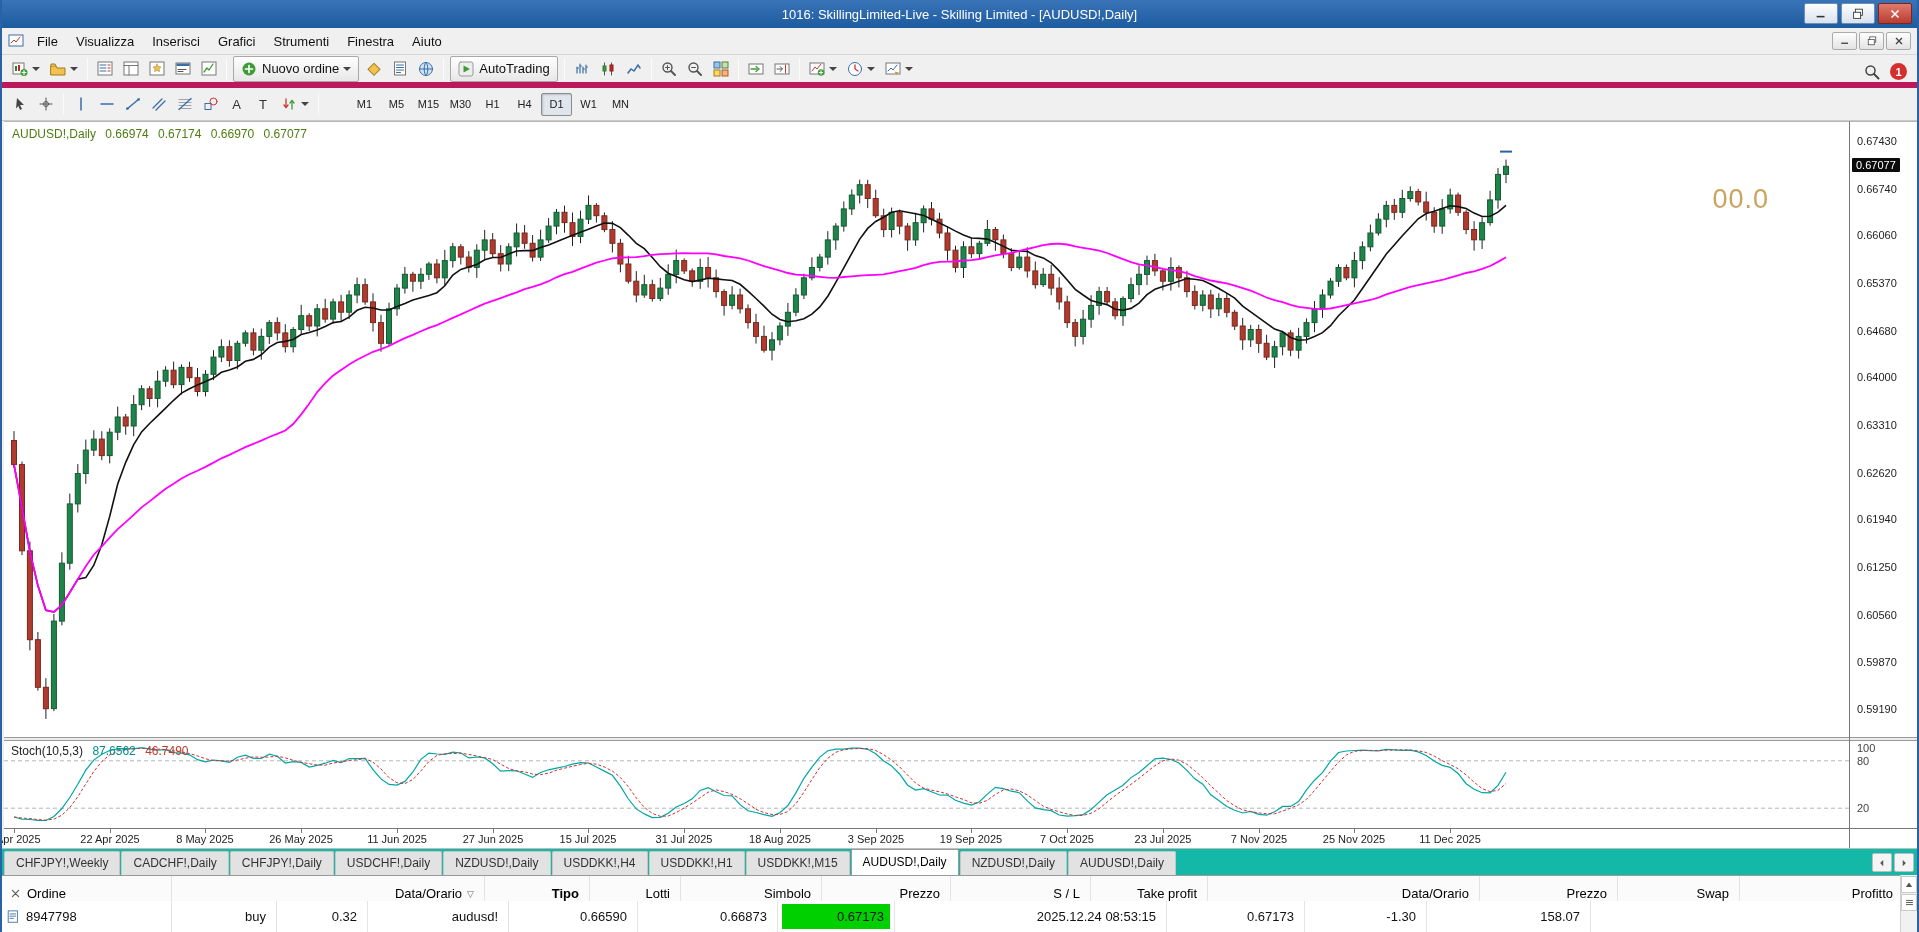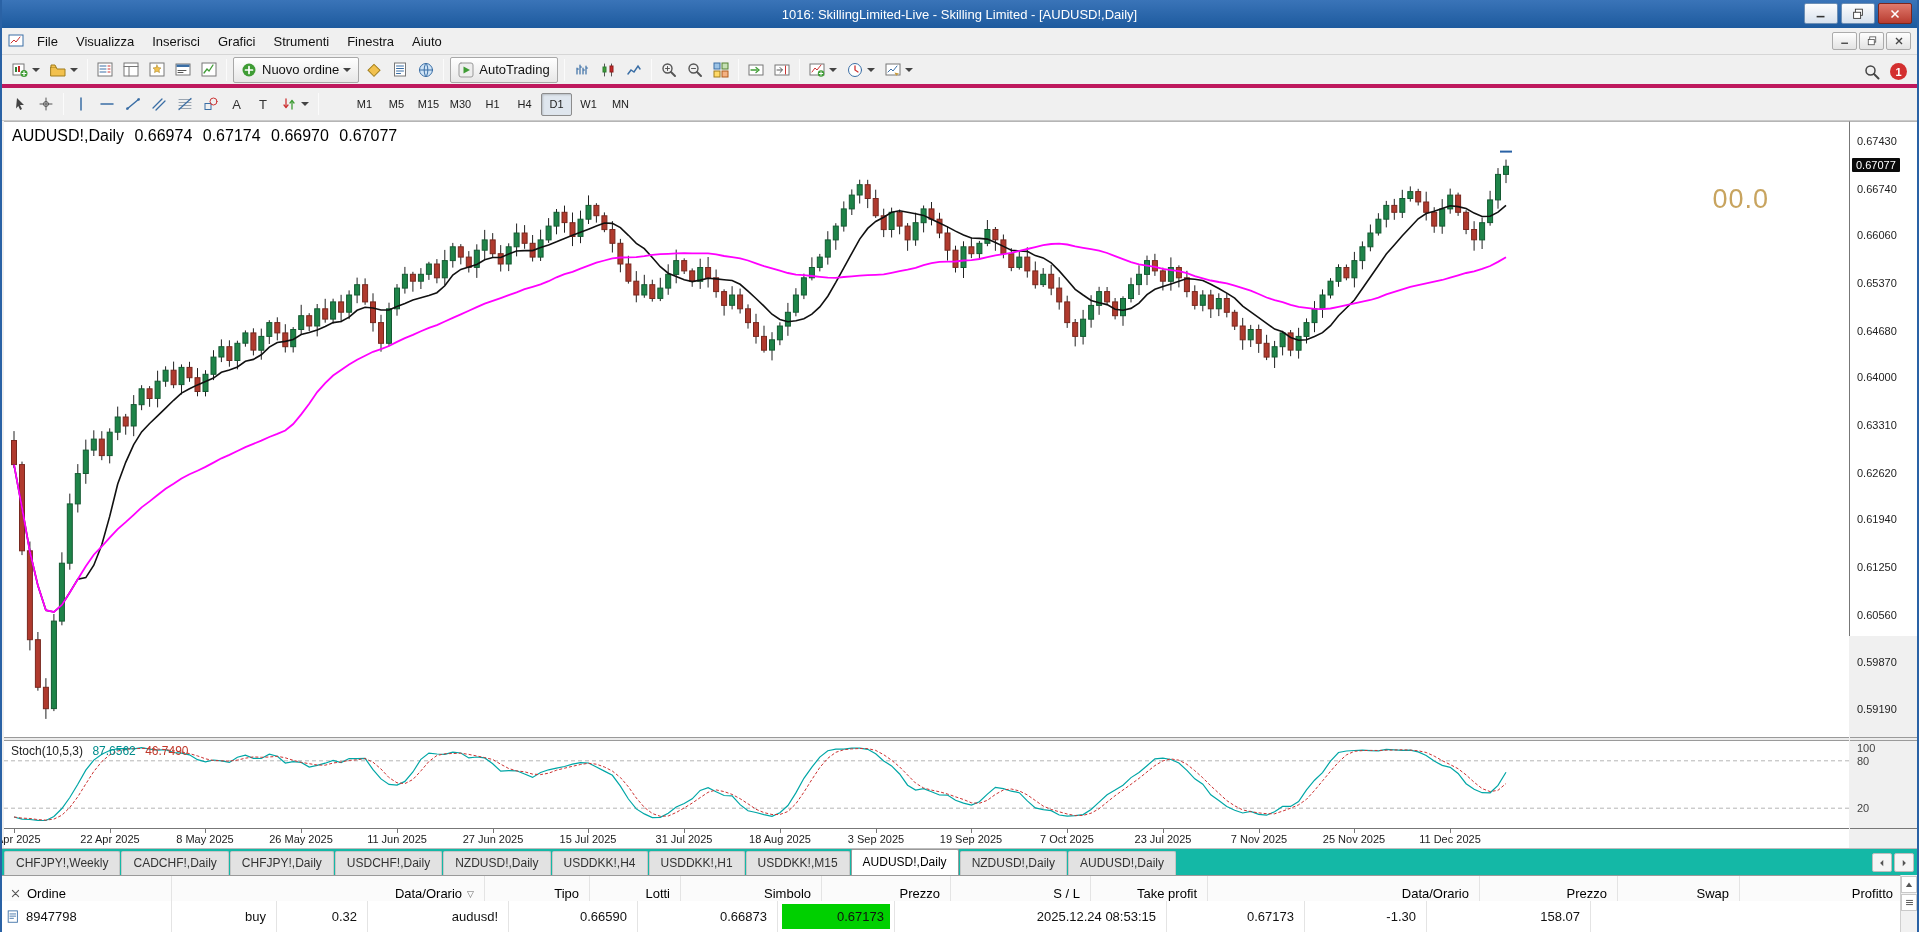--- a/index.html
+++ b/index.html
@@ -18,50 +18,50 @@
   
   .menubar{position:absolute;left:0;top:28px;right:0;height:27px;background:#f0f0f0;
            border-bottom:1px solid #d6d6d6;display:flex;align-items:center;padding-left:4px;}
   .menu-item{padding:4px 9px;font-size:13px;color:#111;cursor:default;}
   .menu-chart-icon{margin:0 4px 0 2px;display:flex;}
   .mdi-controls{position:absolute;right:6px;top:4px;display:flex;gap:2px;}
   .mdi-btn{width:25px;height:18px;display:flex;align-items:center;justify-content:center;
            border:1px solid #ababab;border-radius:2px;background:linear-gradient(#fefefe,#e3e3e3);}
   
   .toolbar{position:absolute;left:0;right:0;background:#f0f0f0;display:flex;align-items:center;padding-left:5px;}
-  .toolbar1{top:55px;height:33px;border-bottom:4px solid #be185d;}
+  .toolbar1{top:55px;height:33px;border-bottom:6px solid #be185d;}
   .toolbar2{top:88px;height:33px;border-bottom:1px solid #c9c9c9;}
   .tbtn{height:26px;display:flex;align-items:center;padding:0 4px;border:1px solid transparent;border-radius:2px;}
   .tbtn.framed{border:1px solid #a8a8a8;background:linear-gradient(#ffffff,#e7e7e7);padding:0 7px;margin:0 2px;}
   .tbtn-label{font-size:13px;margin-left:5px;color:#111;white-space:nowrap;}
   .tsep{width:1px;height:22px;background:#c4c4c4;border-right:1px solid #fbfbfb;margin:0 4px;}
   .caret{width:0;height:0;border:4px solid transparent;border-top-color:#444;margin:4px 0 0 4px;}
   .icon{display:flex;align-items:center;justify-content:center;}
   .tf-group{display:flex;margin-left:26px;gap:1px;}
   .tf{width:31px;height:23px;display:flex;align-items:center;justify-content:center;font-size:11px;
       color:#222;border:1px solid transparent;border-radius:2px;}
   .tf.active{border:1px solid #8c8c8c;background:#dfe6ee;box-shadow:inset 1px 1px 2px rgba(0,0,0,.18);}
   .toolbar-right{position:absolute;right:10px;top:0;height:33px;display:flex;align-items:center;gap:10px;}
   .notif{width:17px;height:17px;border-radius:50%;background:#d32f2f;color:#fff;font-size:11px;font-weight:bold;
          display:flex;align-items:center;justify-content:center;}
   
   .chart{position:absolute;left:2px;top:121px;width:1845px;height:727px;background:#fff;border-top:1px solid #b5b5b5;}
-  .ohlc{position:absolute;left:8px;top:5px;font-size:16px;color:#000000;white-space:nowrap;}
+  .ohlc{position:absolute;left:8px;top:5px;font-size:12px;color:#4d7c0f;white-space:nowrap;}
   .ohlc span{margin-right:6px;}
   .watermark{position:absolute;right:80px;top:62px;font-size:27px;color:#c8a45f;letter-spacing:1px;}
   .pane-sep{position:absolute;left:0;right:0;top:615px;height:4px;background:#ececec;
             border-top:1px solid #9a9a9a;border-bottom:1px solid #9a9a9a;}
   .stoch-label{position:absolute;left:7px;top:622px;font-size:12px;color:#222;white-space:nowrap;}
   .stoch-label .v-main{color:#008b8b;margin-left:6px;}
   .stoch-label .v-sig{color:#c0392b;margin-left:6px;}
   .date-axis{position:absolute;left:0;right:0;top:706px;height:21px;background:#fff;border-top:1px solid #777;}
   .date-label{position:absolute;top:4px;width:90px;text-align:center;font-size:11px;color:#222;white-space:nowrap;}
   .date-tick{position:absolute;top:0;width:1px;height:4px;background:#777;}
   
-  .scale{position:absolute;left:1847px;top:121px;right:0;height:515px;background:#fff;border-left:1px solid #777;
+  .scale{position:absolute;left:1847px;top:121px;right:0;height:727px;background:#fff;border-left:1px solid #777;
          border-top:1px solid #b5b5b5;font-size:11px;color:#222;}
   .scale-label{position:absolute;left:7px;white-space:nowrap;}
   .price-tag{position:absolute;left:2px;background:#0a0a0a;color:#fff;padding:1px 4px;border-radius:1px;white-space:nowrap;}
   .scale-sep{position:absolute;left:0;right:0;top:615px;height:4px;background:#ececec;
              border-top:1px solid #9a9a9a;border-bottom:1px solid #9a9a9a;}
   .scale-axis-sep{position:absolute;left:0;right:0;top:706px;border-top:1px solid #777;}
   .stoch-scale-label{position:absolute;left:7px;color:#444;}
   
   .tabsrow{position:absolute;left:0;right:0;top:848px;height:27px;background:#14b8a6;
            border-top:1px solid #bdbdbd;display:flex;align-items:flex-end;padding-left:2px;}
@@ -978,21 +978,21 @@
           <svg width="11" height="11" viewBox="0 0 16 16" fill="none" stroke-linecap="round">
             <path d="M3.5 3.5l9 9M12.5 3.5l-9 9" stroke="#555" stroke-width="1.6"></path>
           </svg>
         </span>
         <span>Ordine</span>
       </div>
       <div class="hcell" style="width: 313px;">
         <span>Data/Orario</span>
         <span class="sort-glyph">▽</span>
       </div>
-      <div class="hcell" style="width: 105px;">
+      <div class="hcell" style="width: 105px; font-weight: bold;">
         <span>Tipo</span>
       </div>
       <div class="hcell" style="width: 91px;">
         <span>Lotti</span>
       </div>
       <div class="hcell" style="width: 141px;">
         <span>Simbolo</span>
       </div>
       <div class="hcell" style="width: 129px;">
         <span>Prezzo</span>

